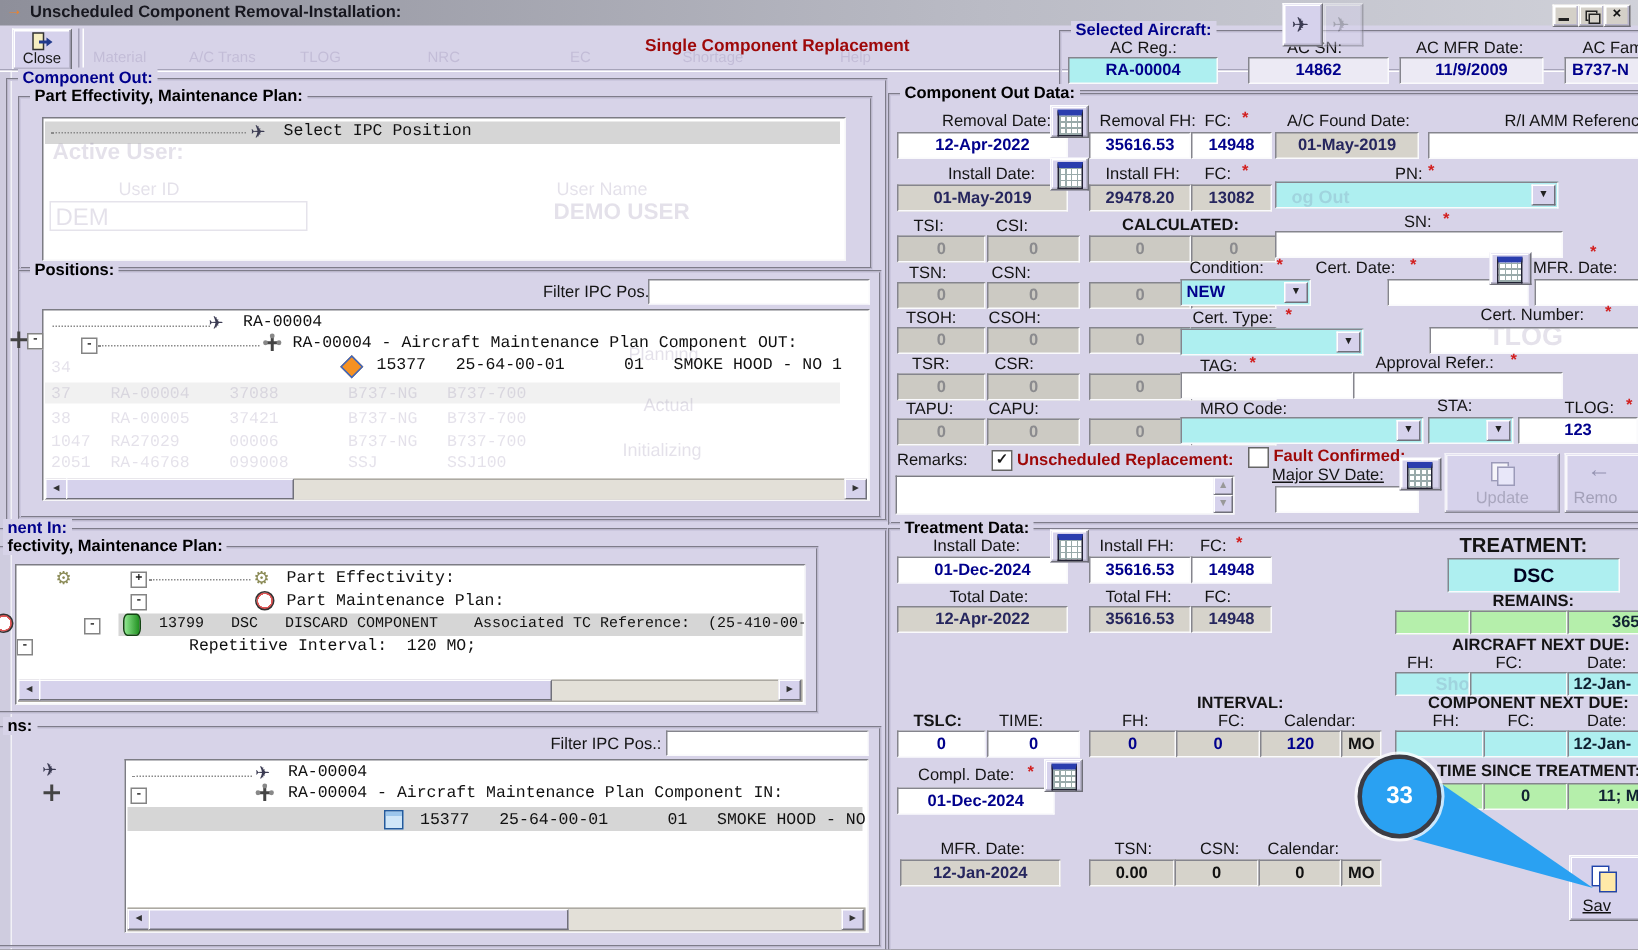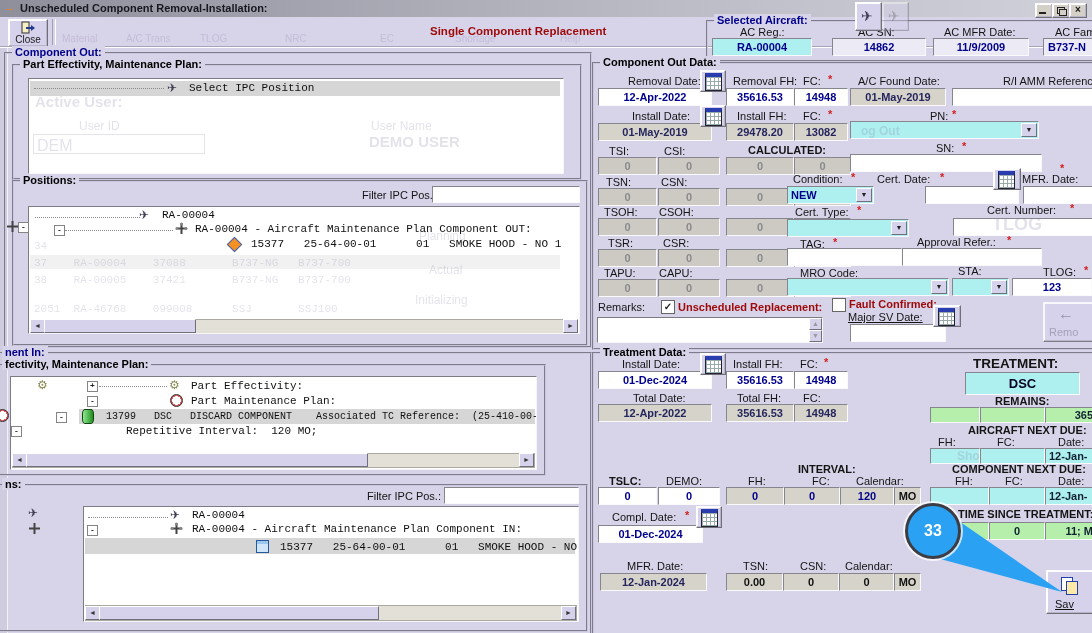--- a/index.html
+++ b/index.html
@@ -161,20 +161,21 @@
       <circle cx="11" cy="6.5" r="1.6" fill="#888"></circle>
     </svg>
     <span class="mono" style="left:166px;top:16px;">RA-00004 - Aircraft Maintenance Plan Component OUT:</span>
     <div class="odia" style="left:200px;top:32px;"></div>
     <span class="mono" style="left:222px;top:31px;">15377   25-64-00-01      01   SMOKE HOOD - NO 1</span>
 
     <div class="ghost" style="left:5px;top:33px;font:11px 'Liberation Mono',monospace;">34</div>
     <div class="hl" style="left:1px;top:48px;width:530px;height:14px;opacity:.35;"></div>
     <div class="ghost" style="left:5px;top:50px;font:11px 'Liberation Mono',monospace;">37    RA-00004    37088       B737-NG   B737-700</div>
     <div class="ghost" style="left:5px;top:67px;font:11px 'Liberation Mono',monospace;">38    RA-00005    37421       B737-NG   B737-700</div>
+    <div class="ghost" style="left:5px;top:82px;font:11px 'Liberation Mono',monospace;">1047  RA27029     00006       B737-NG   B737-700</div>
     <div class="ghost" style="left:5px;top:96px;font:11px 'Liberation Mono',monospace;">2051  RA-46768    099008      SSJ       SSJ100</div>
     <div class="ghost" style="left:390px;top:22px;font-size:12px;">Planning</div>
     <div class="ghost" style="left:400px;top:56px;font-size:12px;">Actual</div>
     <div class="ghost" style="left:386px;top:86px;font-size:12px;">Initializing</div>
 
     <div class="sb" style="left:1px;top:112px;width:546px;height:13px;"></div>
     <div class="sba" style="left:1px;top:112px;width:13px;height:12px;">◄</div>
     <div class="sbt" style="left:15px;top:112px;width:150px;height:12px;"></div>
     <div class="sba" style="left:534px;top:112px;width:13px;height:12px;">►</div>
   </div>
@@ -368,20 +369,25 @@
   <div class="wp" style="left:597px;top:317px;width:224px;height:24px;">
     <div class="sba" style="right:0;top:0;width:11px;height:10px;line-height:9px;color:#999;">▲</div>
     <div class="sba" style="right:0;bottom:0;width:11px;height:10px;line-height:9px;color:#999;">▼</div>
   </div>
   <span class="lbl" style="left:848px;top:311px;text-decoration:underline;">Major SV Date:</span>
   <div class="btn calb" style="left:933px;top:305px;width:26px;">
       <div class="cic"></div>
     </div>
   <div class="box" style="left:850px;top:324px;width:94px;"></div>
 
+  <div class="btn" style="left:963px;top:302px;width:75px;height:38px;opacity:.75;">
+    <div class="abs" style="left:30px;top:5px;width:10px;height:11px;background:#fff;border:1px solid #8888aa;"></div>
+    <div class="abs" style="left:34px;top:8px;width:10px;height:11px;background:#eef;border:1px solid #8888aa;"></div>
+    <span style="position:absolute;left:0;right:0;bottom:3px;color:#9a98b0;font-size:11px;">Update</span>
+  </div>
   <div class="btn" style="left:1043px;top:302px;width:56px;height:38px;opacity:.85;">
     <span style="position:absolute;left:14px;top:2px;font-size:16px;font-weight:700;color:#8a88a8;">←</span>
     <span style="position:absolute;left:5px;bottom:3px;color:#9a98b0;font-size:11px;">Remo</span>
   </div>
 
   <div class="group" style="left:592px;top:352px;width:506px;height:279px;"></div>
   <span class="gt" style="left:600px;top:346px;">Treatment Data:</span>
 
   <span class="lbl" style="left:622px;top:358px;">Install Date:</span>
   <div class="btn calb" style="left:700px;top:353px;">
@@ -416,21 +422,21 @@
   <div class="box cyn" style="left:930px;top:448px;width:48px;height:14px;line-height:14px;">
     <div class="ghost b" style="left:26px;top:0;font-size:12px;">Shorta</div>
   </div>
   <div class="box cyn" style="left:980px;top:448px;width:63px;height:14px;line-height:14px;"></div>
   <div class="box cyn" style="left:1045px;top:448px;width:47px;height:14px;line-height:14px;text-align:left;padding-left:3px;color:#123;">12-Jan-</div>
 
   <span class="lbl b" style="left:798px;top:463px;">INTERVAL:</span>
   <span class="lbl b" style="left:952px;top:463px;">COMPONENT NEXT DUE:</span>
 
   <span class="lbl" style="left:609px;top:475px;font-weight:bold;">TSLC:</span>
-  <span class="lbl" style="left:666px;top:475px;">DEMO:</span>
+  <span class="lbl" style="left:666px;top:475px;">TIME:</span>
   <span class="lbl" style="left:748px;top:475px;">FH:</span>
   <span class="lbl" style="left:812px;top:475px;">FC:</span>
   <span class="lbl" style="left:856px;top:475px;">Calendar:</span>
   <span class="lbl" style="left:955px;top:475px;">FH:</span>
   <span class="lbl" style="left:1005px;top:475px;">FC:</span>
   <span class="lbl" style="left:1058px;top:475px;">Date:</span>
 
   <div class="box" style="left:598px;top:487px;width:57px;">0</div>
   <div class="box" style="left:658px;top:487px;width:60px;">0</div>
   <div class="box gbx" style="left:726px;top:487px;width:56px;color:#00008c;">0</div>

